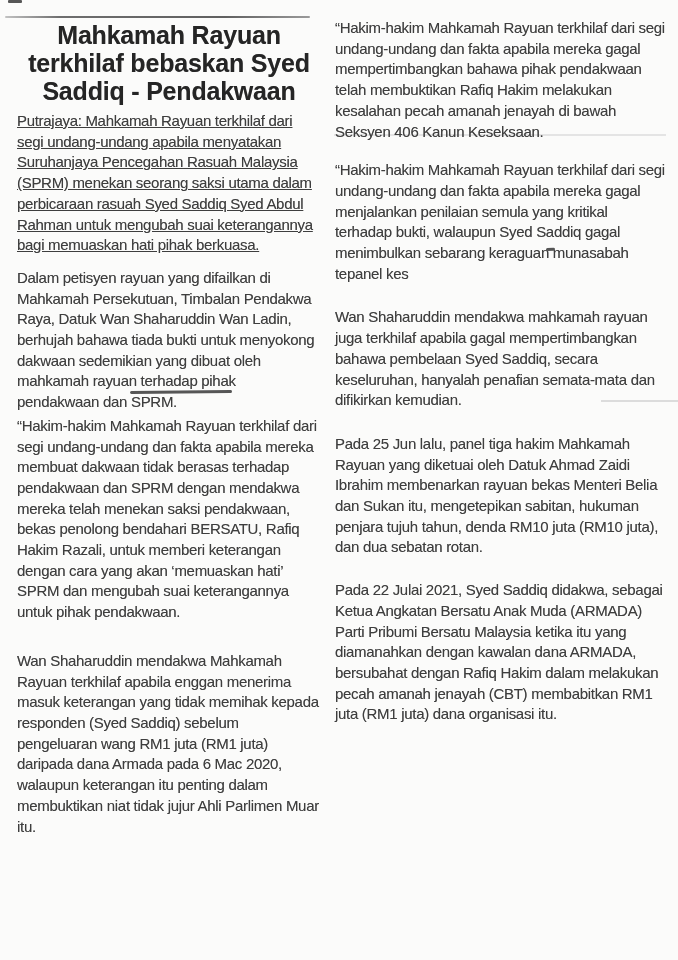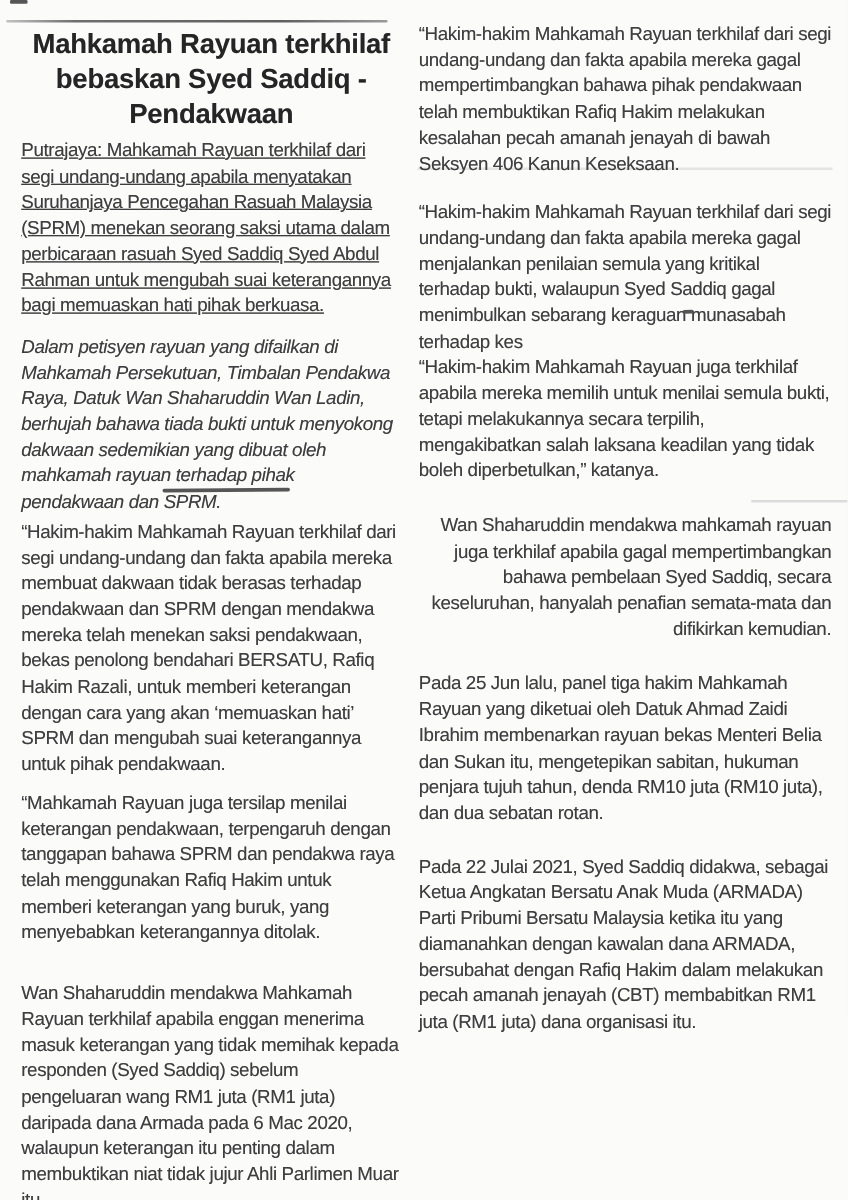--- a/index.html
+++ b/index.html
@@ -21,39 +21,39 @@
     font-size: 15px;
     line-height: 20.7px;
     letter-spacing: -0.3px;
     color: #3e3e3e;
     text-shadow: 0 0 0.5px rgba(70,70,70,0.5);
   }
   .col-left  { left: 17px;  width: 304px; }
   .col-right { left: 335px; width: 330px; }
   .title {
     margin: 21px 0 0 0;
-    font-size: 22px;
+    font-size: 25px;
     line-height: 28px;
     font-weight: 700;
     text-align: center;
     color: #252525;
     letter-spacing: -0.2px;
   }
   p { margin: 0; }
   .p-l0 { margin-top: 6px; text-decoration: underline; }
-  .p-l1 { margin-top: 12px; font-style: italic; }
+  .p-l1 { margin-top: 12px; }
   .p-l2 { margin-top: 3px; }
   .p-l3 { margin-top: 10px; }
   .p-l4 { margin-top: 0; }
   .p-l5 { margin-top: 28px; }
   .p-r0 { margin-top: 34px; }
   .p-r1 { margin-top: 18px; }
   .p-r2 { margin-top: 18px; }
   .p-r3 { margin-top: 0; }
-  .p-r4 { margin-top: 23px; text-align: right; }
+  .p-r4 { margin-top: 23px; }
   .p-r5 { margin-top: 23px; }
   .p-r6 { margin-top: 22px; }
 
   
   .top-rule {
     position: absolute; left: 5px; top: 16px; width: 305px; height: 2px;
     background: linear-gradient(to right, #c2c2c2, #6e6e6e 18%, #606060 72%, #9a9a9a);
     border-radius: 1px;
   }
   .corner-mark {
@@ -95,33 +95,31 @@
 
   <section class="col col-left">
     <h1 class="title">Mahkamah Rayuan terkhilaf bebaskan Syed Saddiq - Pendakwaan</h1>
 
     <p class="p-l0">Putrajaya: Mahkamah Rayuan terkhilaf dari segi undang-undang apabila menyatakan Suruhanjaya Pencegahan Rasuah Malaysia (SPRM) menekan seorang saksi utama dalam perbicaraan rasuah Syed Saddiq Syed Abdul Rahman untuk mengubah suai keterangannya bagi memuaskan hati pihak berkuasa.</p>
 
     <p class="p-l1"><span>Dalam petisyen rayuan yang difailkan di Mahkamah Persekutuan, Timbalan Pendakwa Raya, Datuk Wan Shaharuddin Wan Ladin, berhujah bahawa tiada bukti untuk menyokong dakwaan sedemikian yang dibuat oleh mahkamah rayuan terhadap pihak pendakwaan dan </span><span class="overline-mark">SPRM.</span></p>
 
     <p class="p-l2">“Hakim-hakim Mahkamah Rayuan terkhilaf dari segi undang-undang dan fakta apabila mereka membuat dakwaan tidak berasas terhadap pendakwaan dan SPRM dengan mendakwa mereka telah menekan saksi pendakwaan, bekas penolong bendahari BERSATU, Rafiq Hakim Razali, untuk memberi keterangan dengan cara yang akan ‘memuaskan hati’ SPRM dan mengubah suai keterangannya untuk pihak pendakwaan.</p>
 
-    <p class="p-l3">“Mahkamah Rayuan juga tersilap menilai keterangan pendakwaan, terpengaruh dengan tanggapan bahawa SPRM dan pendakwa raya telah menggunakan Rafiq Hakim untuk memberi keterangan yang buruk, yang menyebabkan keterangannya ditolak.</p>
 
 
     <p class="p-l5">Wan Shaharuddin mendakwa Mahkamah Rayuan terkhilaf apabila enggan menerima masuk keterangan yang tidak memihak kepada responden (Syed Saddiq) sebelum pengeluaran wang RM1 juta (RM1 juta) daripada dana Armada pada 6 Mac 2020, walaupun keterangan itu penting dalam membuktikan niat tidak jujur Ahli Parlimen Muar itu.</p>
   </section>
 
   <section class="col col-right">
 
     <p class="p-r1">“Hakim-hakim Mahkamah Rayuan terkhilaf dari segi undang-undang dan fakta apabila mereka gagal mempertimbangkan bahawa pihak pendakwaan telah membuktikan Rafiq Hakim melakukan kesalahan pecah amanah jenayah di bawah Seksyen 406 Kanun Keseksaan.</p>
 
-    <p class="p-r2"><span>“Hakim-hakim Mahkamah Rayuan terkhilaf dari segi undang-undang dan fakta apabila mereka gagal menjalankan penilaian semula yang kritikal terhadap bukti, walaupun Syed Saddiq gagal menimbulkan sebarang keraguan</span><span class="strike-mark"> munasabah te</span><span>rhadap kes</span></p>
+    <p class="p-r2"><span>“Hakim-hakim Mahkamah Rayuan terkhilaf dari segi undang-undang dan fakta apabila mereka gagal menjalankan penilaian semula yang kritikal terhadap bukti, walaupun Syed Saddiq gagal menimbulkan sebarang keraguan</span><span class="strike-mark"> munasabah te</span><span>panel kes</span></p>
 
-    <p class="p-r3">“Hakim-hakim Mahkamah Rayuan juga terkhilaf apabila mereka memilih untuk menilai semula bukti, tetapi melakukannya secara terpilih, mengakibatkan salah laksana keadilan yang tidak boleh diperbetulkan,” katanya.</p>
 
     <p class="p-r4">Wan Shaharuddin mendakwa mahkamah rayuan juga terkhilaf apabila gagal mempertimbangkan bahawa pembelaan Syed Saddiq, secara keseluruhan, hanyalah penafian semata-mata dan difikirkan kemudian.</p>
 
     <p class="p-r5">Pada 25 Jun lalu, panel tiga hakim Mahkamah Rayuan yang diketuai oleh Datuk Ahmad Zaidi Ibrahim membenarkan rayuan bekas Menteri Belia dan Sukan itu, mengetepikan sabitan, hukuman penjara tujuh tahun, denda RM10 juta (RM10 juta), dan dua sebatan rotan.</p>
 
     <p class="p-r6">Pada 22 Julai 2021, Syed Saddiq didakwa, sebagai Ketua Angkatan Bersatu Anak Muda (ARMADA) Parti Pribumi Bersatu Malaysia ketika itu yang diamanahkan dengan kawalan dana ARMADA, bersubahat dengan Rafiq Hakim dalam melakukan pecah amanah jenayah (CBT) membabitkan RM1 juta (RM1 juta) dana organisasi itu.</p>
   </section>
 
 </div>
 

